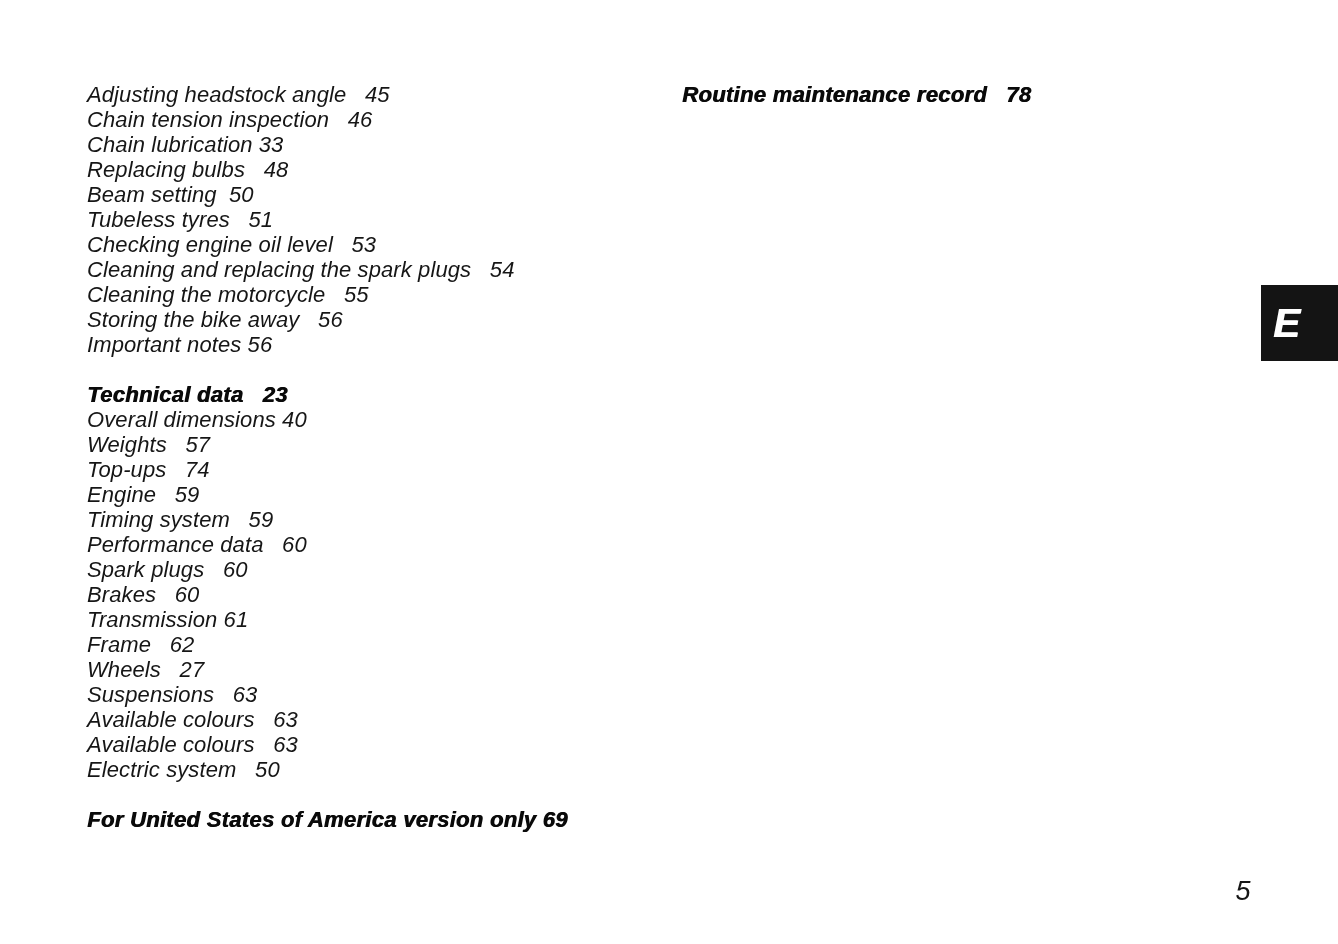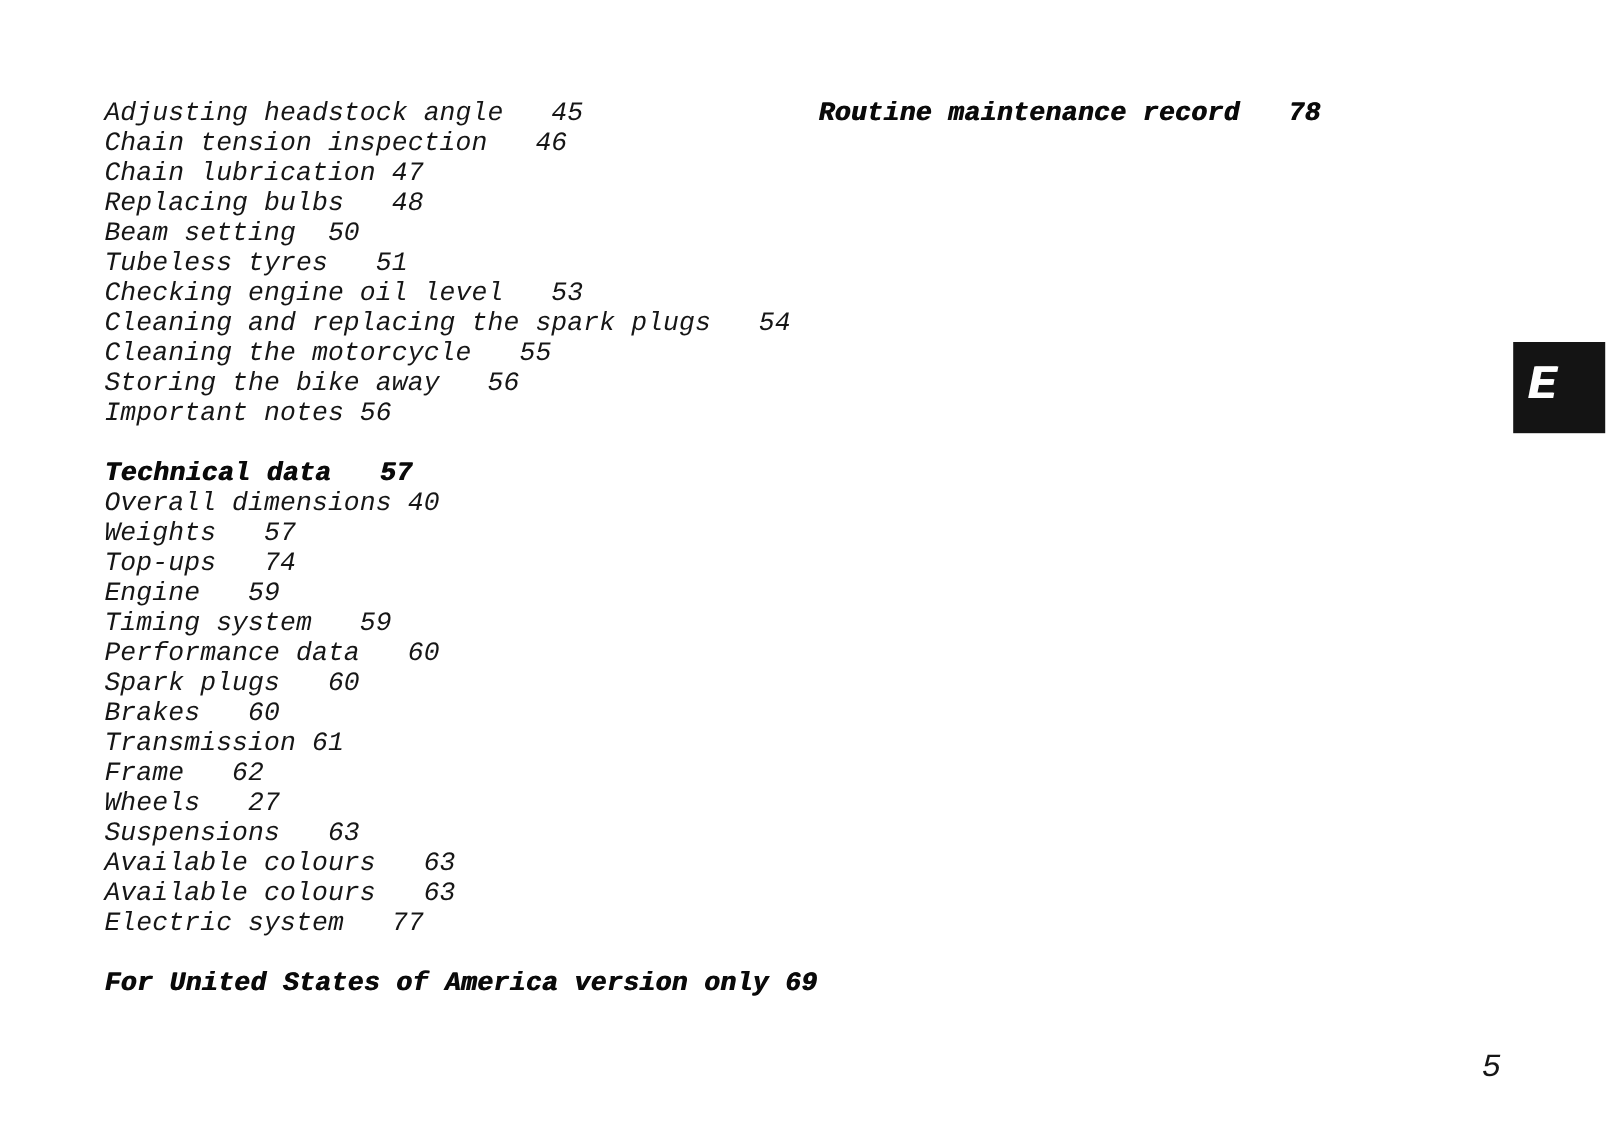--- a/index.html
+++ b/index.html
@@ -2,21 +2,21 @@
 <html><head>
 <meta charset="utf-8">
 <style>
   html, body { margin: 0; padding: 0; background: #ffffff; }
   .page {
     position: relative;
     width: 1338px;
     height: 944px;
     background: #ffffff;
     overflow: hidden;
-    font-family: Liberation Mono, monospace;
+    font-family: Liberation Sans, sans-serif;
   }
   .col-left {
     position: absolute;
     left: 87px;
     top: 82px;
   }
   .col-right {
     position: absolute;
     left: 682px;
     top: 82px;
@@ -76,50 +76,50 @@
 </style>
 </head>
 <body>
 
 <div class="page">
 
   <section class="col-left">
     <div>
       <div class="toc-line">Adjusting headstock angle   45</div>
       <div class="toc-line">Chain tension inspection   46</div>
-      <div class="toc-line">Chain lubrication 47</div>
+      <div class="toc-line">Chain lubrication 33</div>
       <div class="toc-line">Replacing bulbs   48</div>
       <div class="toc-line">Beam setting  50</div>
       <div class="toc-line">Tubeless tyres   51</div>
       <div class="toc-line">Checking engine oil level   53</div>
       <div class="toc-line">Cleaning and replacing the spark plugs   54</div>
       <div class="toc-line">Cleaning the motorcycle   55</div>
       <div class="toc-line">Storing the bike away   56</div>
       <div class="toc-line">Important notes 56</div>
     </div>
 
     <div class="spacer-line"></div>
-    <div class="toc-heading">Technical data   57</div>
+    <div class="toc-heading">Technical data   23</div>
 
     <div>
       <div class="toc-line">Overall dimensions 40</div>
       <div class="toc-line">Weights   57</div>
       <div class="toc-line">Top-ups   74</div>
       <div class="toc-line">Engine   59</div>
       <div class="toc-line">Timing system   59</div>
       <div class="toc-line">Performance data   60</div>
       <div class="toc-line">Spark plugs   60</div>
       <div class="toc-line">Brakes   60</div>
       <div class="toc-line">Transmission 61</div>
       <div class="toc-line">Frame   62</div>
       <div class="toc-line">Wheels   27</div>
       <div class="toc-line">Suspensions   63</div>
       <div class="toc-line">Available colours   63</div>
       <div class="toc-line">Available colours   63</div>
-      <div class="toc-line">Electric system   77</div>
+      <div class="toc-line">Electric system   50</div>
     </div>
 
     <div class="spacer-line"></div>
     <div class="toc-heading">For United States of America version only 69</div>
   </section>
 
   <section class="col-right">
     <div class="toc-heading">Routine maintenance record   78</div>
   </section>
 

